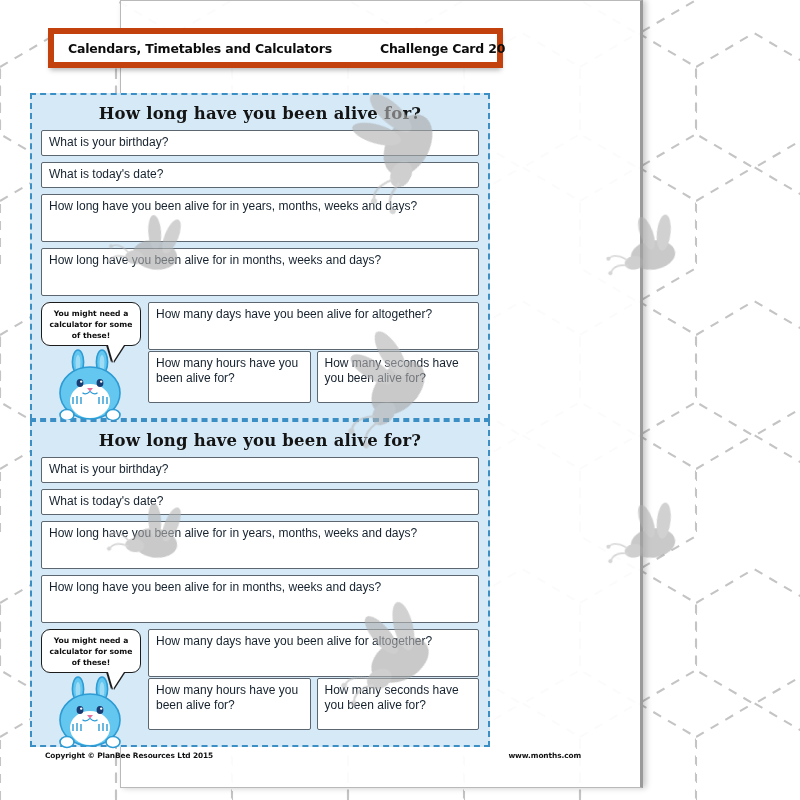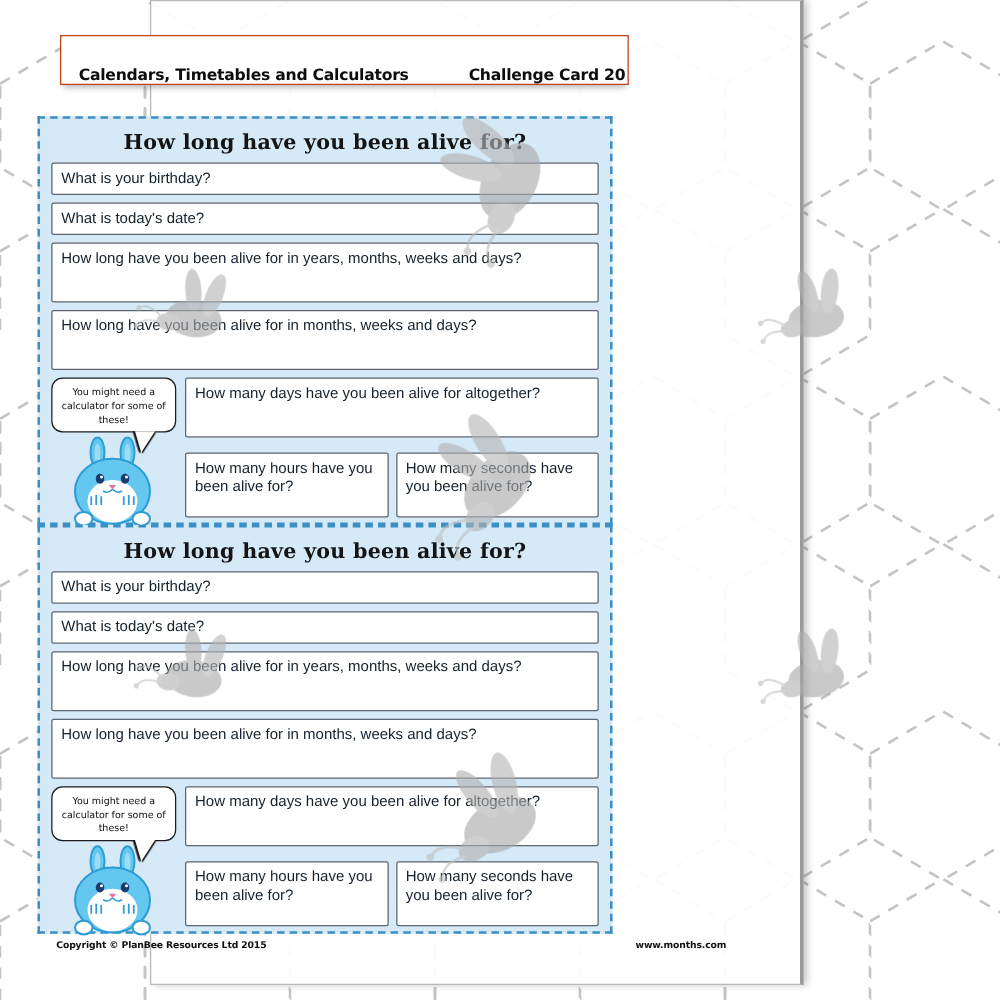--- a/index.html
+++ b/index.html
@@ -40,24 +40,24 @@
   }
 
   
   #doc-header {
     position: absolute;
     left: 48px;
     top: 28px;
     width: 455px;
     height: 40px;
     background: #ffffff;
-    border: 1px solid #c2410c;
+    border: 6px solid #c2410c;
     box-shadow: 0 4px 5px -2px rgba(0,0,0,0.30);
     display: flex;
-    align-items: flex-end;
+    align-items: center;
     justify-content: space-between;
     padding: 0 14px;
     z-index: 3;
     gap: 48px;
   }
   .hdr-txt {
     font-family: "DejaVu Sans", sans-serif;
     font-weight: bold;
     font-size: 12.5px;
     color: #0d0d0d;
@@ -113,21 +113,21 @@
     width: 100px;
     flex: 0 0 100px;
     position: relative;
   }
   .bubble {
     background: #ffffff;
     border: 1.6px solid #1c1c1c;
     border-radius: 9px;
     padding: 5px 4px 4px 4px;
     font-family: "DejaVu Sans", sans-serif;
-    font-weight: normal;
+    font-weight: bold;
     font-size: 7.6px;
     line-height: 1.45;
     color: #0d0d0d;
     text-align: center;
     position: relative;
     z-index: 2;
   }
   .bubble-tail {
     position: absolute;
     right: 16px;
@@ -142,21 +142,21 @@
   .bunny-wrap {
     margin-top: 3px;
     display: flex;
     justify-content: center;
   }
 
   .qcol {
     flex: 1;
     display: flex;
     flex-direction: column;
-    gap: 12px;
+    gap: 1px;
   }
   .qrow-2 {
     display: flex;
     gap: 6px;
   }
   .qrow-2 > .qbox {
     flex: 1;
     margin-bottom: 0;
     height: 52px;
   }

